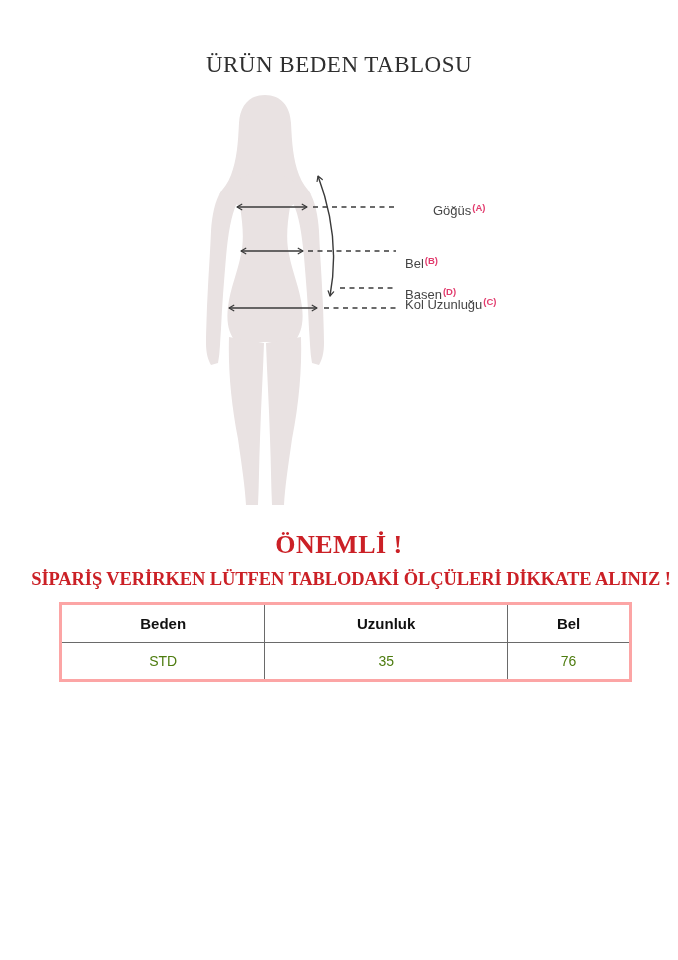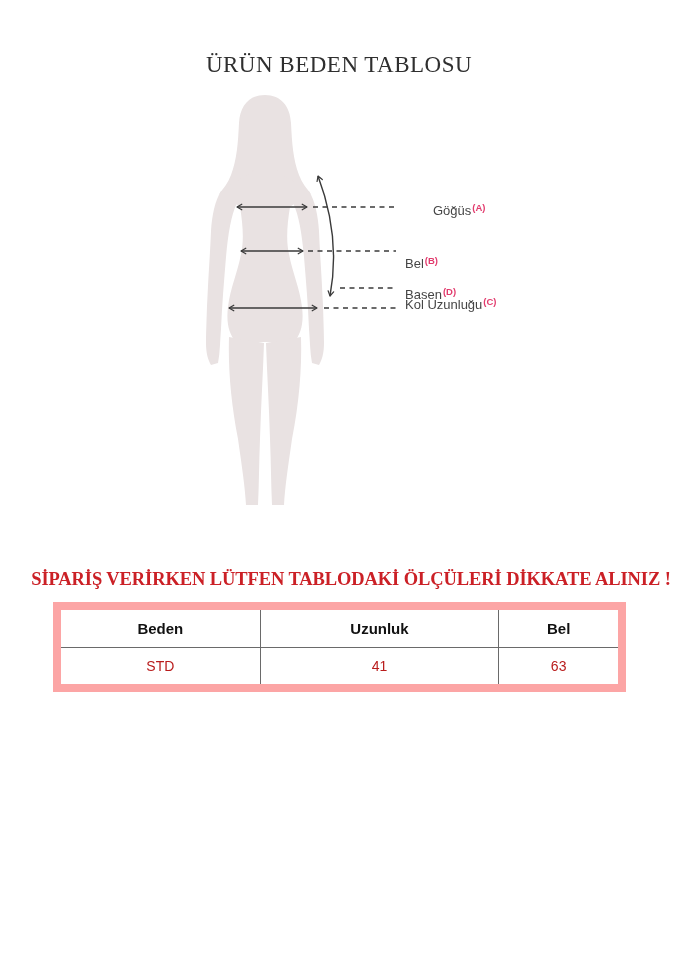--- a/index.html
+++ b/index.html
@@ -30,30 +30,30 @@
     position:absolute; top:530px; left:0; width:678px; text-align:center;
     font-family:"Liberation Serif", serif; font-weight:bold; font-size:26px;
     color:#cb2026; letter-spacing:.5px;
   }
   .notice-message {
     position:absolute; top:569px; left:0; width:678px; text-align:center;
     font-family:"Liberation Serif", serif; font-weight:bold; font-size:18.5px;
     color:#cb2026; white-space:nowrap; letter-spacing:-0.1px;padding-left:12px;
   }
   table.size-table {
-    position:absolute; left:53px; top:602px; width:573px;
-    border-collapse:collapse; border:8px solid #fca5a5;
+    position:absolute; left:59px; top:602px; width:573px;
+    border-collapse:collapse; border:3px solid #fca5a5;
     table-layout:fixed;
   }
   .size-table th, .size-table td {
     border:1px solid #6a6a6a; text-align:center; vertical-align:middle;
     padding:0;
   }
   .size-table th { height:37px; font-size:15px; font-weight:bold; color:#111111; }
-  .size-table td { height:36px; font-size:14px; font-weight:normal; color:#b91c1c; }
+  .size-table td { height:36px; font-size:14px; font-weight:normal; color:#4d7c0f; }
   .col-beden   { width:35.8%; }
   .col-uzunluk { width:42.8%; }
   .col-bel     { width:21.4%; }
 </style>
 </head>
 <body>
 
 <div class="page">
 
   <div class="title">ÜRÜN BEDEN TABLOSU</div>
@@ -117,32 +117,33 @@
       <span>Bel</span><span class="letter">(B)</span>
     </div>
     <div class="mlabel l2">
       <span>Kol Uzunluğu</span><span class="letter">(C)</span>
     </div>
     <div class="mlabel l3">
       <span>Basen</span><span class="letter">(D)</span>
     </div>
   </div>
 
+  <div class="notice-heading">ÖNEMLİ !</div>
   <div class="notice-message">SİPARİŞ VERİRKEN LÜTFEN TABLODAKİ ÖLÇÜLERİ DİKKATE ALINIZ !</div>
 
   <table class="size-table">
     <thead>
       <tr>
         <th class="col-beden">Beden</th>
         <th class="col-uzunluk">Uzunluk</th>
         <th class="col-bel">Bel</th>
       </tr>
     </thead>
     <tbody>
       <tr>
         <td>STD</td>
-        <td>41</td>
-        <td>63</td>
+        <td>35</td>
+        <td>76</td>
       </tr>
     </tbody>
   </table>
 
 </div>
 
 </body></html>

